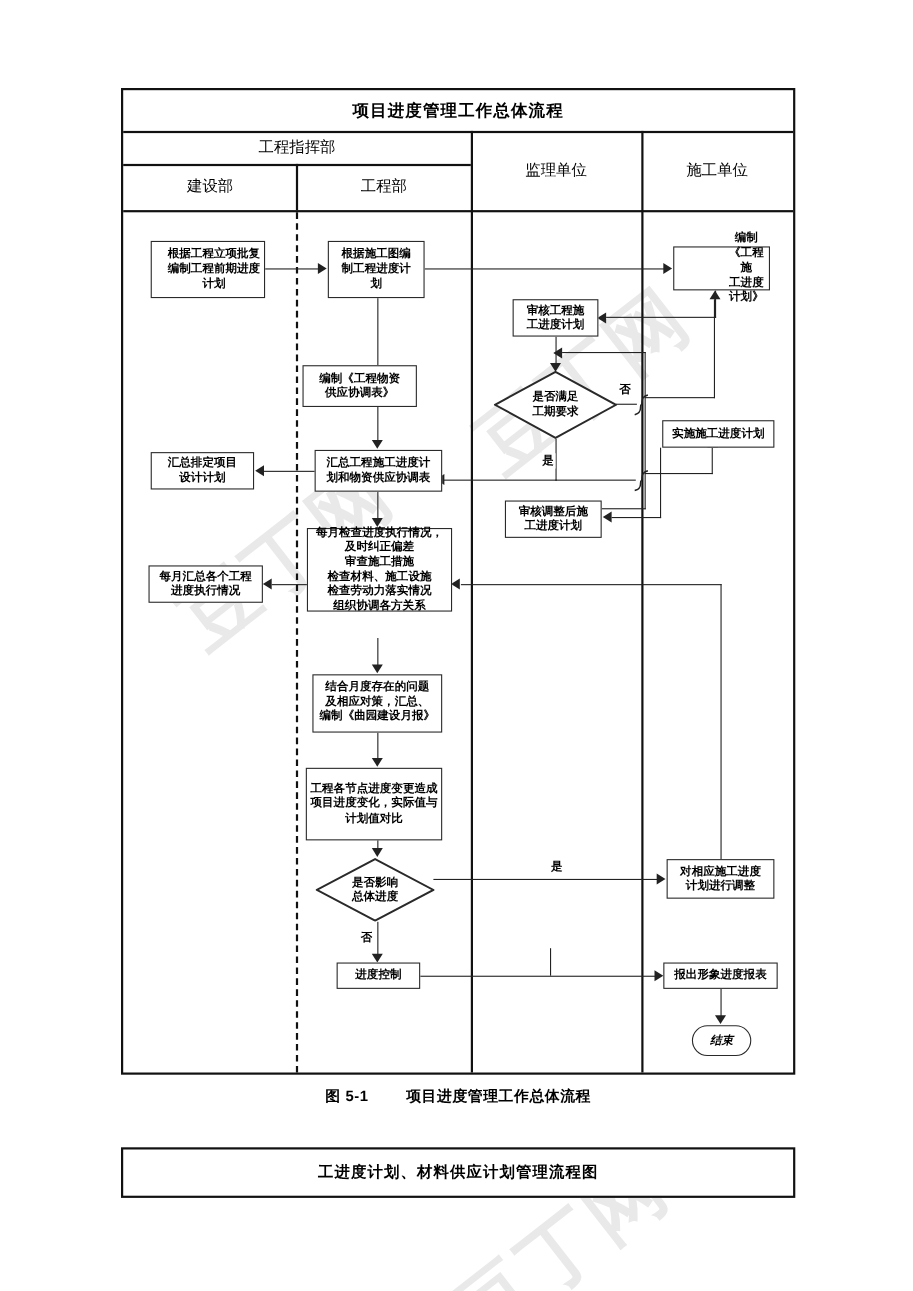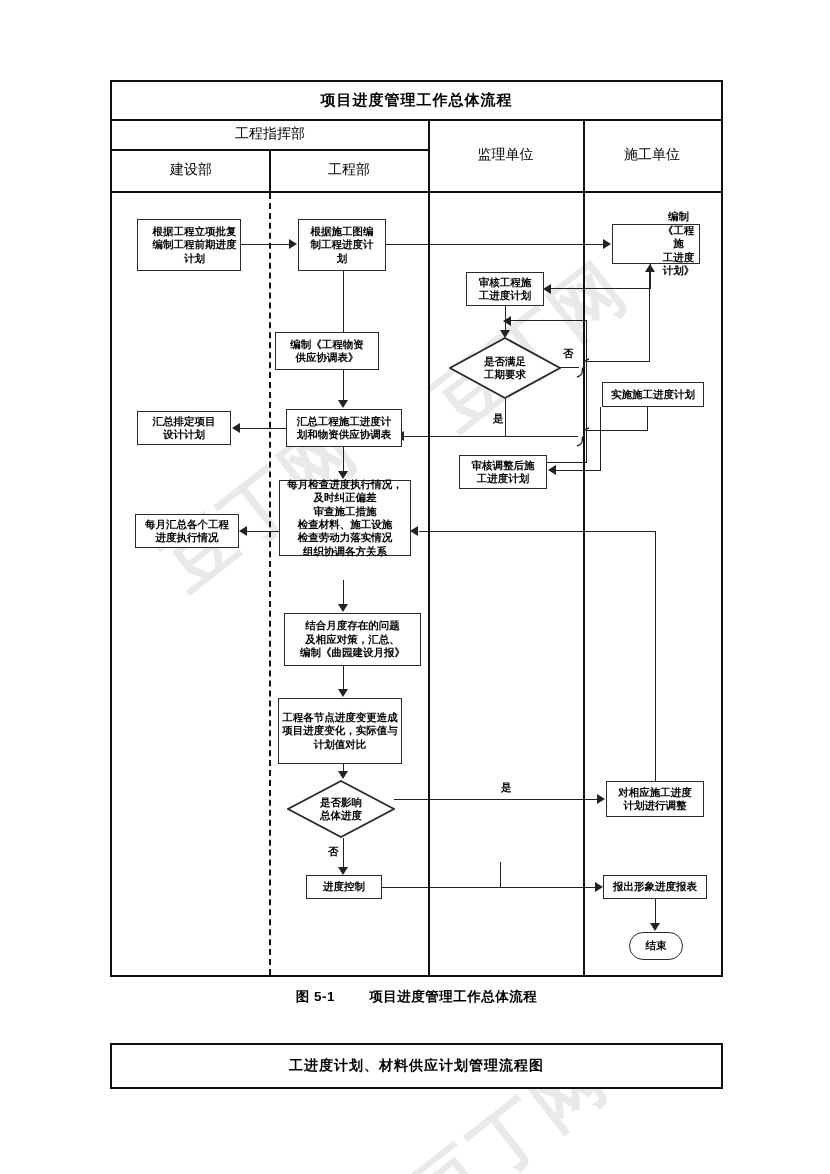--- a/index.html
+++ b/index.html
@@ -44,21 +44,21 @@
   .node{
     position:absolute;border:1.6px solid #2a2a2a;background:#fff;
     display:flex;align-items:center;justify-content:center;text-align:center;
     font-weight:700;font-size:10.5px;line-height:1.28;box-sizing:border-box;
     z-index:6;padding:2px 3px;
   }
   .node span{display:block;}
   .term{
     position:absolute;border:1.6px solid #2a2a2a;background:#fff;border-radius:14px;
     display:flex;align-items:center;justify-content:center;
-    font-weight:700;font-size:10.5px;z-index:6;box-sizing:border-box;
+    font-weight:700;font-size:10.5px;z-index:6;box-sizing:border-box;font-style:italic;
   }
   .diamond{position:absolute;z-index:6;}
   .diamond .dshape{
     position:absolute;left:0;top:0;width:100%;height:100%;
   }
   .diamond .dlabel{
     position:absolute;left:0;top:0;width:100%;height:100%;
     display:flex;flex-direction:column;align-items:center;justify-content:center;
     font-weight:700;font-size:10.5px;line-height:1.25;text-align:center;z-index:7;
   }
@@ -209,21 +209,21 @@
     </span>
   </div>
 
   <div class="node" style="left:135px;top:514px;width:104px;height:34px;">
     <span>
       <span>每月汇总各个工程</span>
       <span>进度执行情况</span>
     </span>
   </div>
 
-  <div class="node" style="left:284px;top:613px;width:137px;height:53px;">
+  <div class="node" style="left:284px;top:613px;width:118px;height:53px;font-family:Liberation Mono, monospace;">
     <span>
       <span>结合月度存在的问题</span>
       <span>及相应对策，汇总、</span>
       <span>编制《曲园建设月报》</span>
     </span>
   </div>
 
   <div class="node" style="left:278px;top:698px;width:124px;height:66px;">
     <span>
       <span>工程各节点进度变更造成</span>

